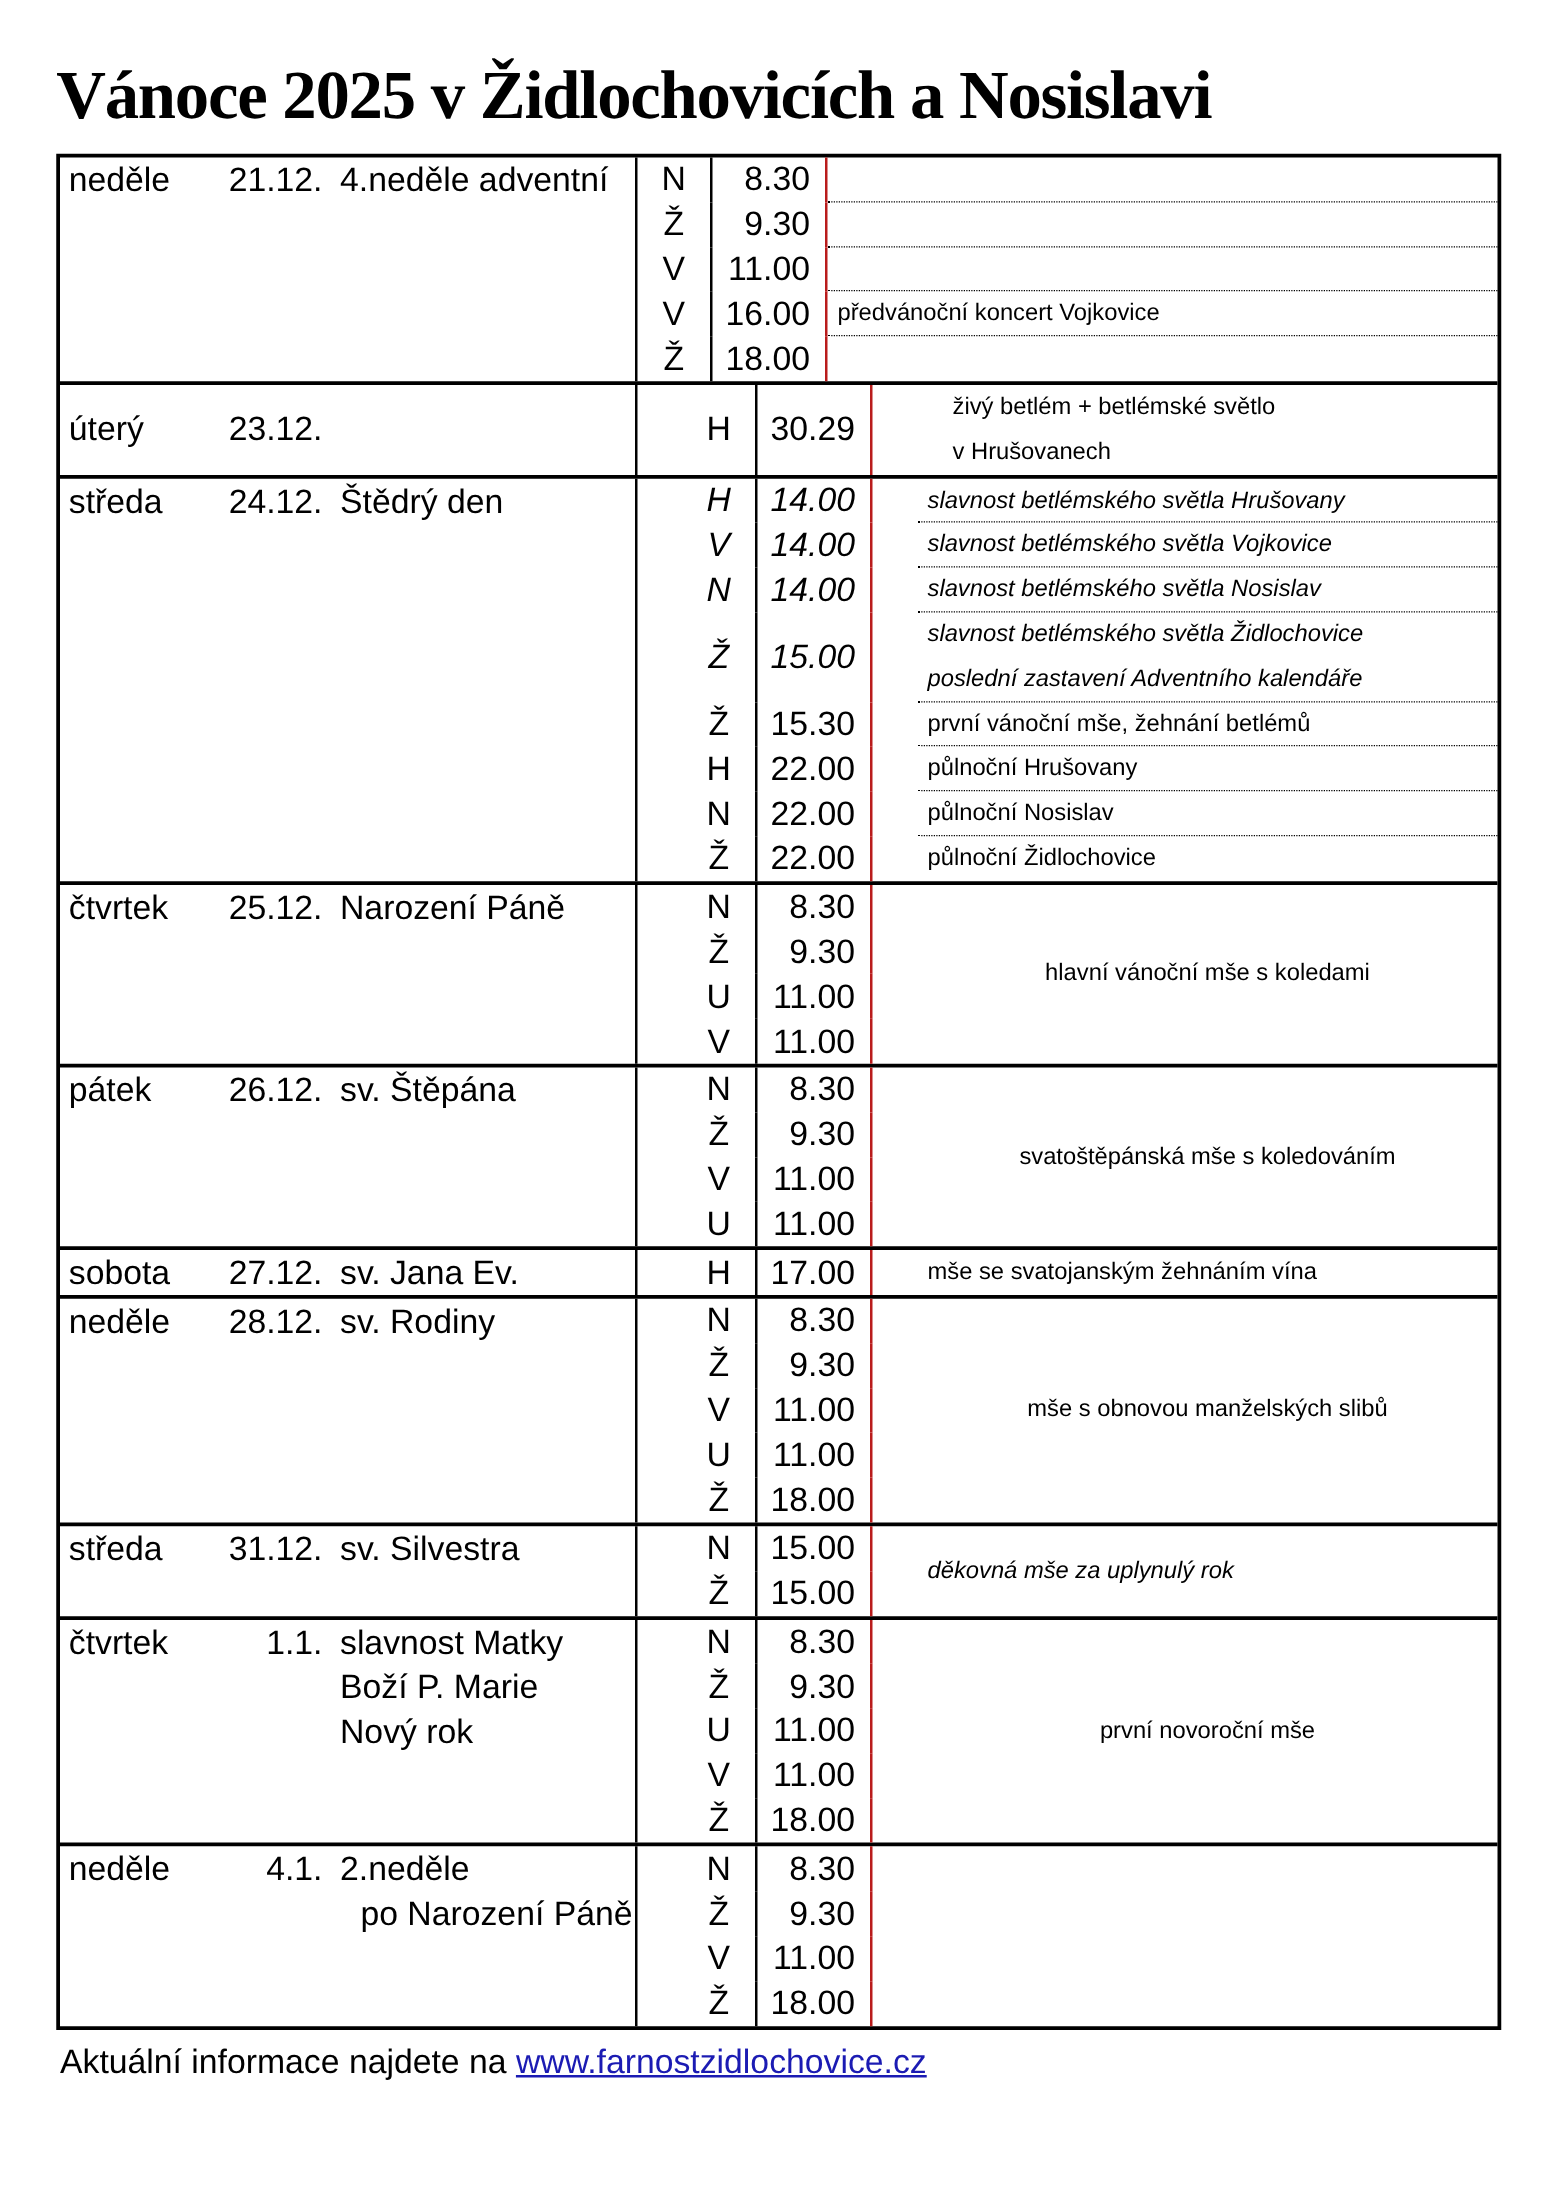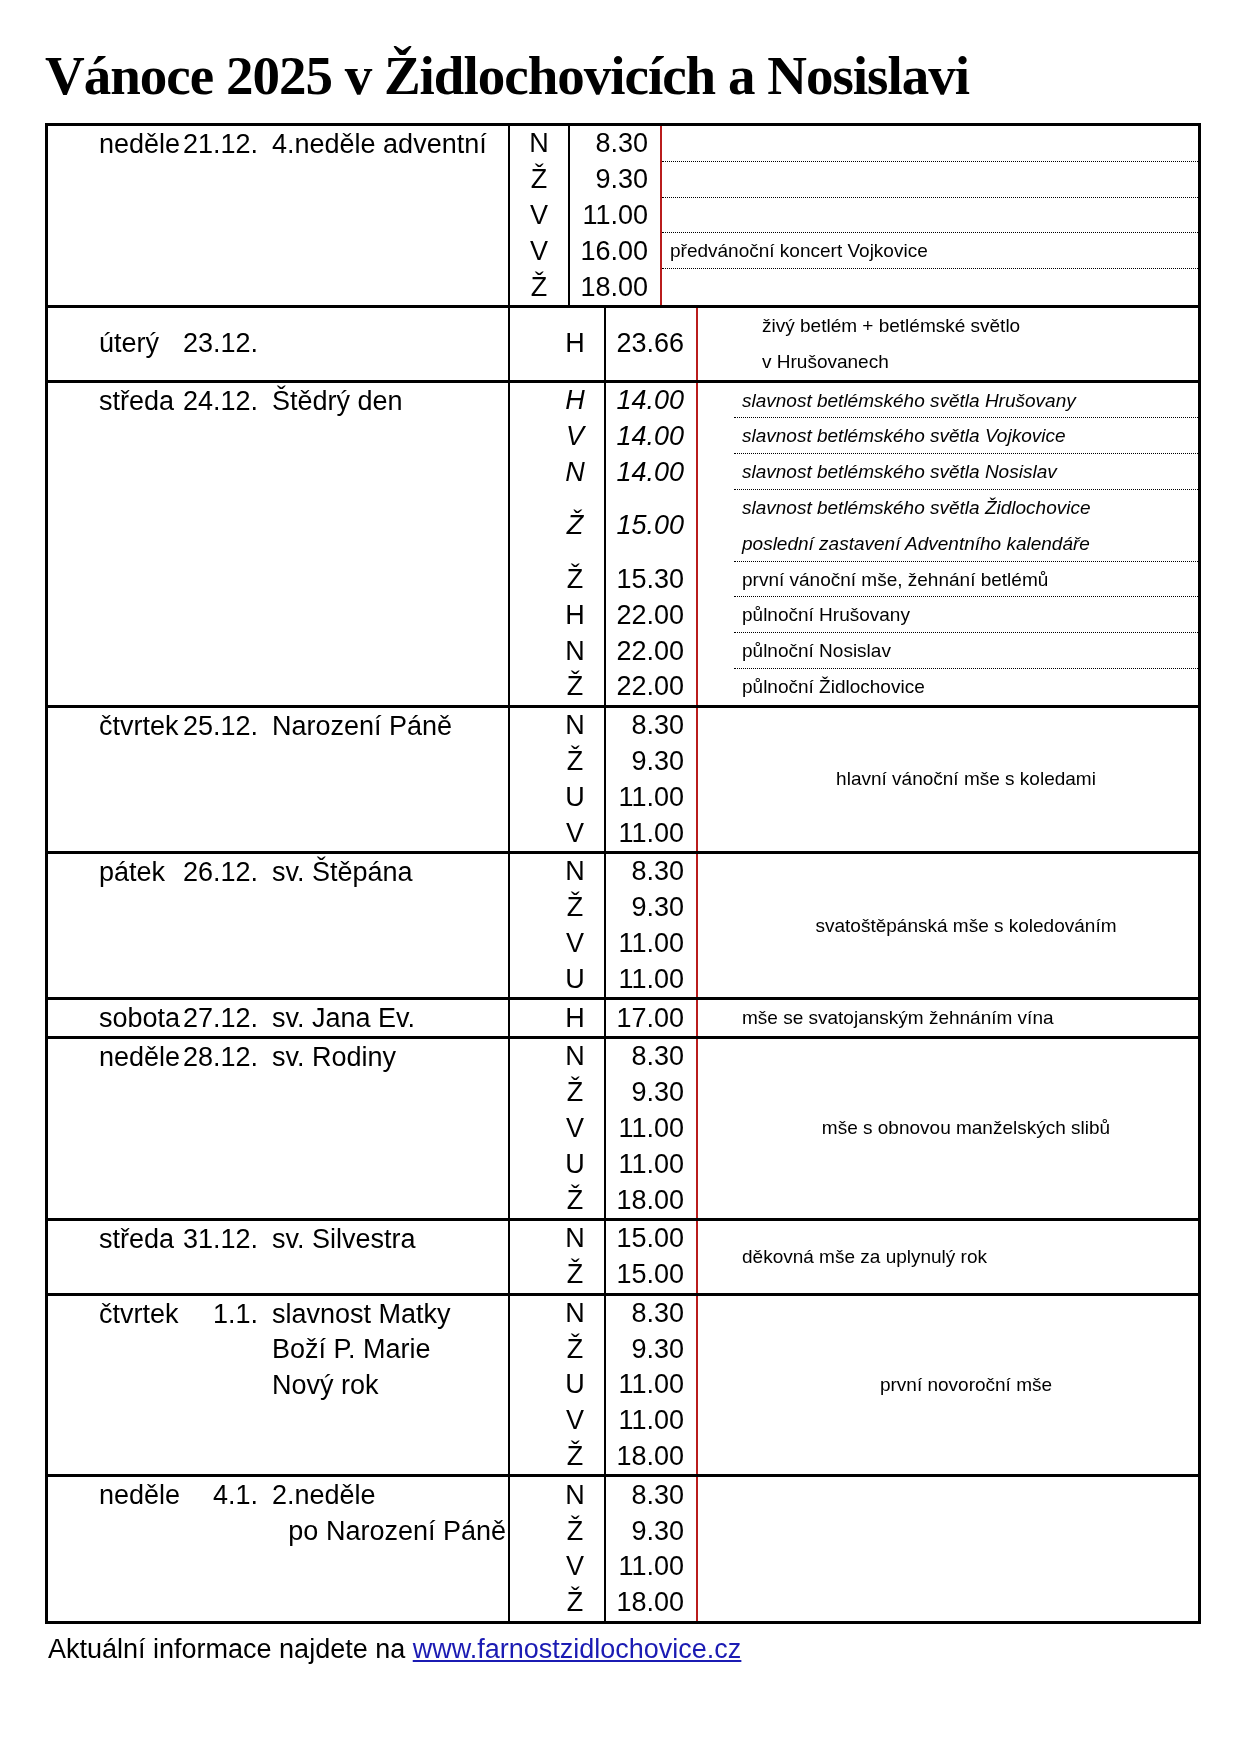--- a/index.html
+++ b/index.html
@@ -14,21 +14,21 @@
     font-size:55px; font-weight:bold; letter-spacing:-1px;
     margin:14px 0 16px 0; white-space:nowrap;
   }
   .tbl { width:1150px; border:3px solid #000; background:#fff; }
   .section { display:flex; }
   .section + .section { border-top:3px solid #000;gap:36px; }
   .lb {
     width:462px; border-right:2px solid #000; box-sizing:border-box;
     position:relative; font-size:27px; line-height:var(--rh);
   }
-  .lb .day  { position:absolute; left:7px;  top:1px;margin-left:44px; }
+  .lb .day  { position:absolute; left:7px;  top:1px; }
   .lb .date { position:absolute; left:92px; width:118px; text-align:right; top:1px; }
   .lb .desc { position:absolute; left:224px; top:1px; width:234px; }
   .lb.vc .day, .lb.vc .date { line-height:calc(var(--rh) * 2); top:0; }
   .dline { height:var(--rh); white-space:nowrap; }
   .dline.r { text-align:right; }
   .pt { width:152px; display:flex; flex-direction:column; }
   .ptrow { display:flex; }
   .place {
     width:60px; border-right:2px solid #000; box-sizing:border-box;
     display:flex; align-items:center; justify-content:center; font-size:27px;
@@ -38,21 +38,21 @@
     display:flex; align-items:center; justify-content:flex-end;
     padding-right:12px; font-size:27px;
   }
   .notes { flex:1; display:flex; flex-direction:column; font-size:19px; }
   .note {
     box-sizing:border-box; padding-left:8px; line-height:var(--rh);
     white-space:pre-line; overflow:hidden;
   }
   .note.dot { border-bottom:1px dotted #000; }
   .mnote { flex:1; display:flex; align-items:center; justify-content:center; padding:0 1px; }
-  .mnote.left { justify-content:flex-start; padding-left:8px; }
+  .mnote.left { justify-content:flex-start; padding-left:8px;font-style:italic; }
   .it { font-style:italic; }
   .footer { margin-top:10px; font-size:27px; padding-left:3px; }
   .footer a { color:#1b1bb3; text-decoration:underline; }
 </style>
 </head>
 <body>
 
 <div class="page">
   <h1 class="title">Vánoce 2025 v Židlochovicích a Nosislavi</h1>
 
@@ -96,21 +96,21 @@
         </div>
       </div>
       <div class="section">
         <div class="lb vc">
           <div class="day">úterý</div>
           <div class="date">23.12.</div>
         </div>
         <div class="pt">
           <div class="ptrow" style="height: 71.6px;">
             <div class="place">H</div>
-            <div class="time">23.66</div>
+            <div class="time">30.29</div>
           </div>
         </div>
         <div class="notes">
           <div class="note" style="height: 71.6px; margin-left: 20px;">živý betlém + betlémské světlo
 v Hrušovanech</div>
         </div>
       </div>
       <div class="section">
         <div class="lb">
           <div class="day">středa</div>

